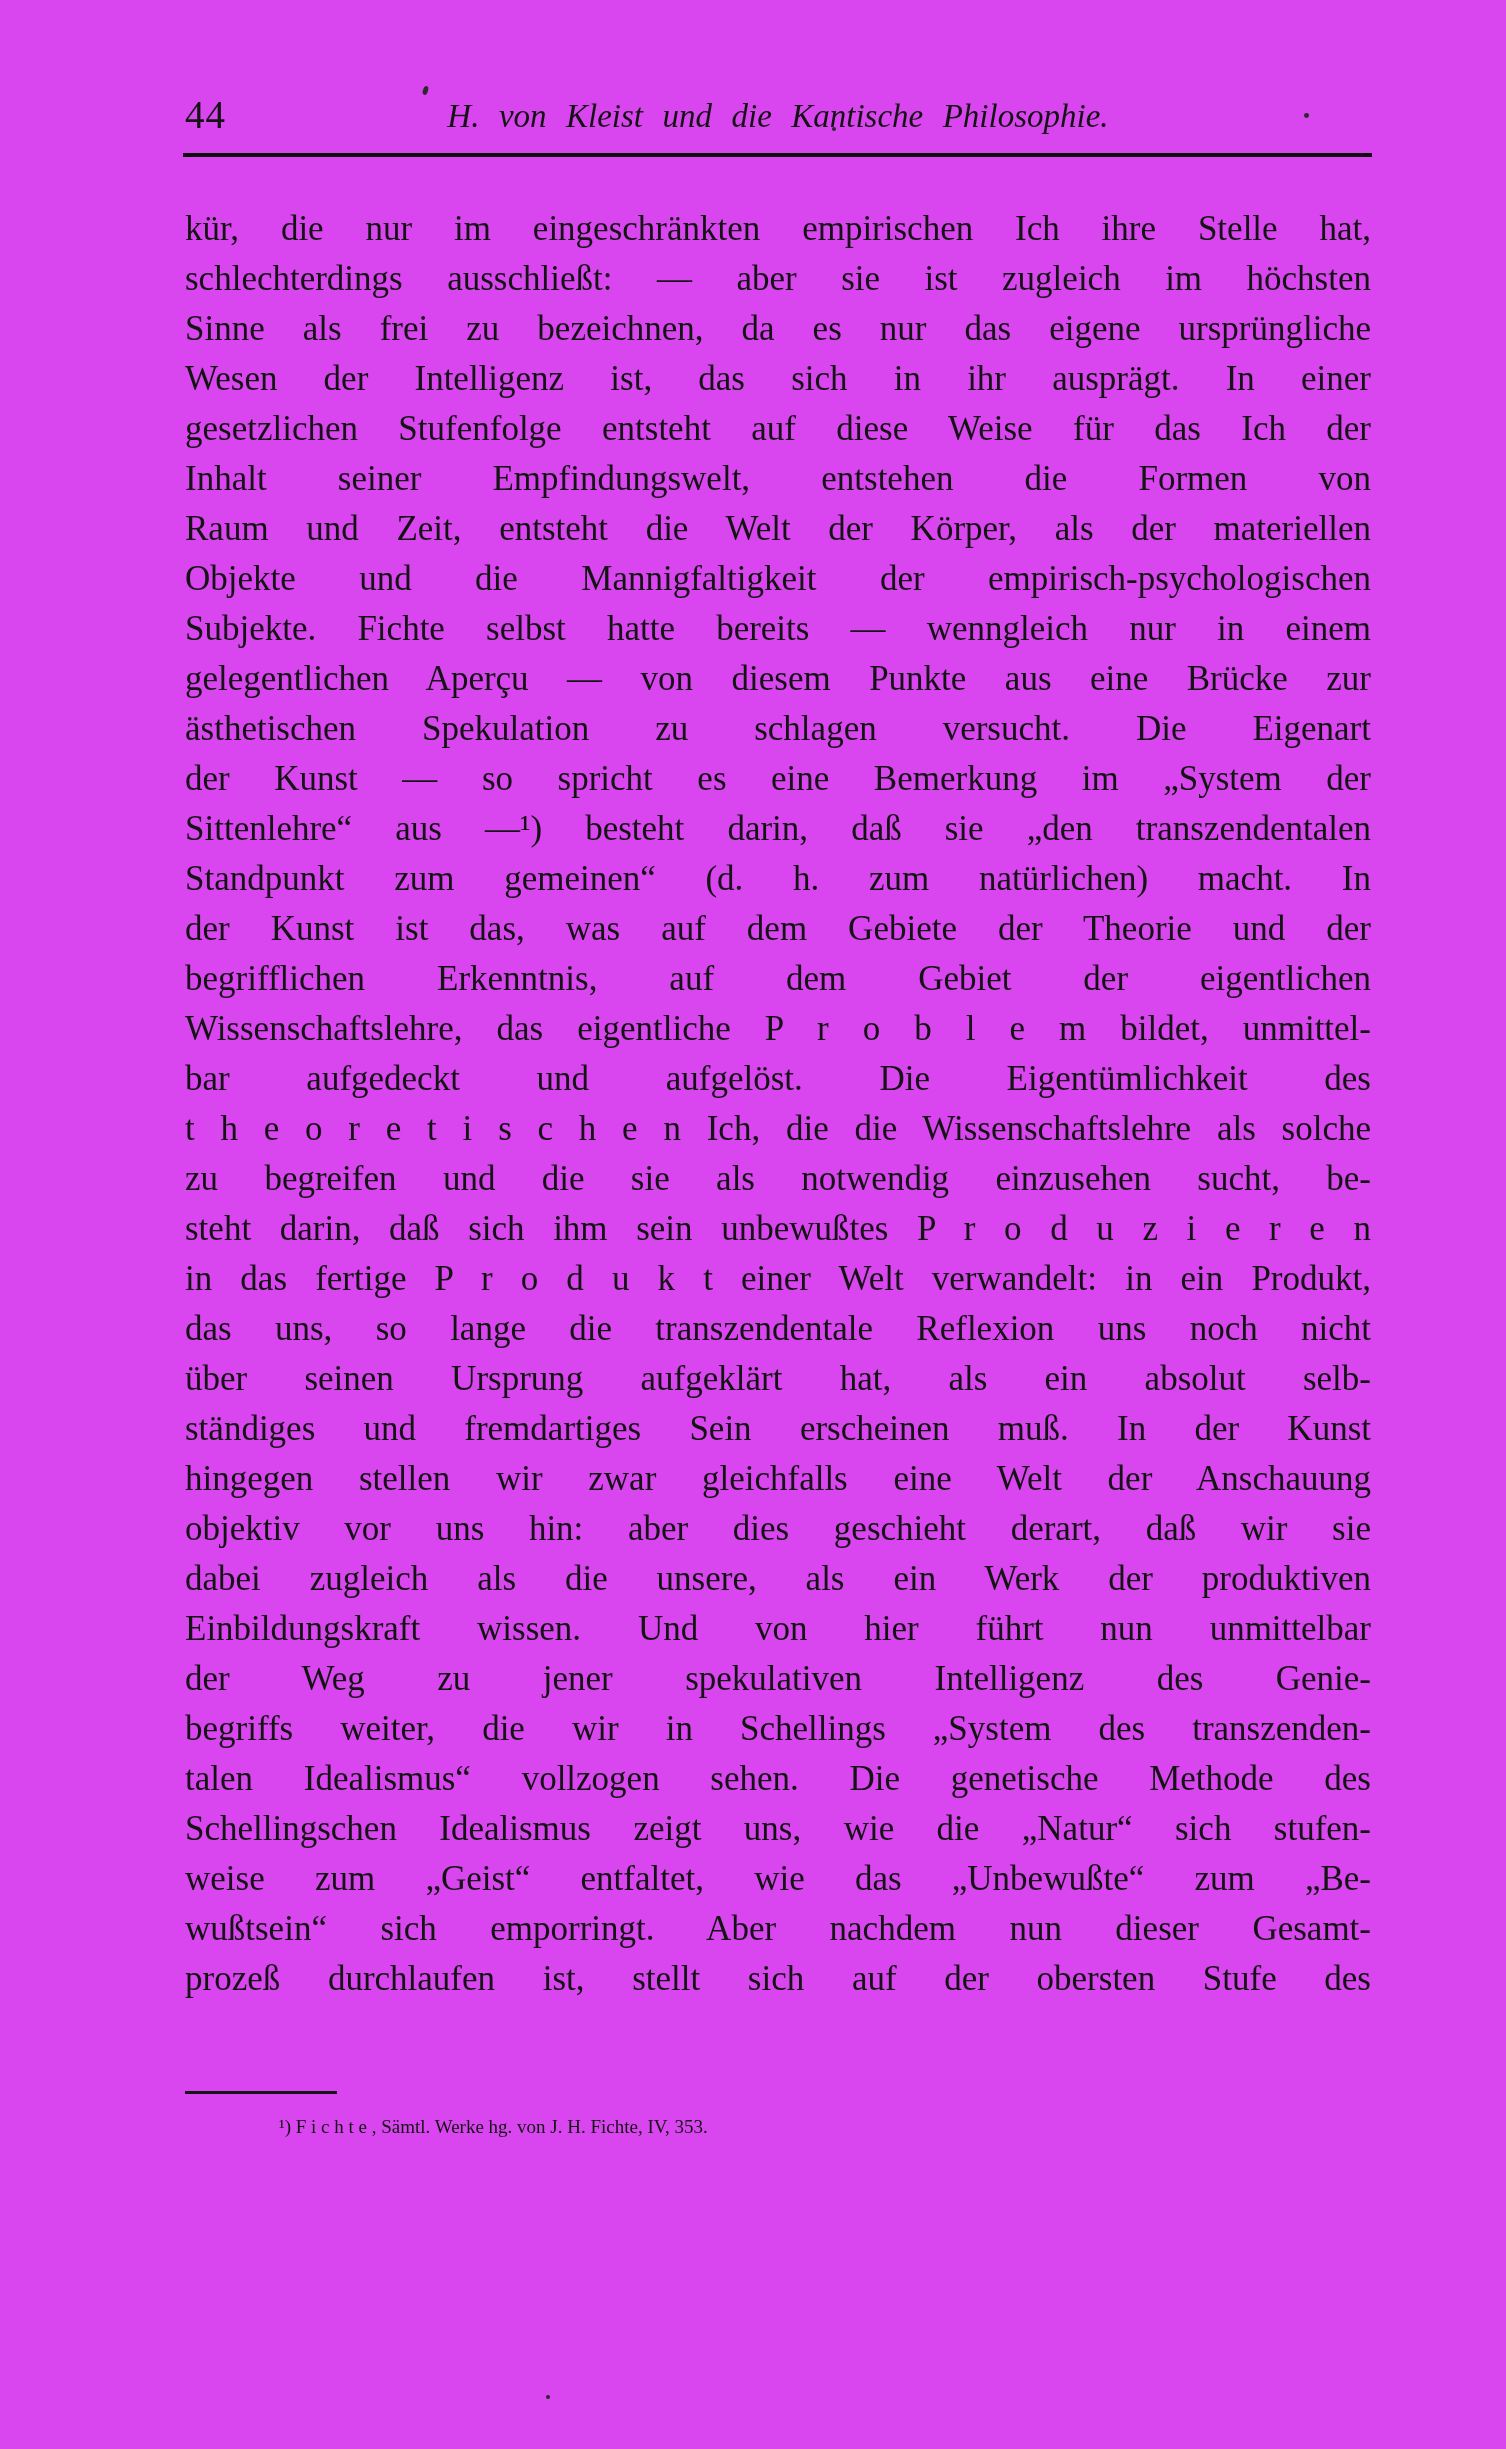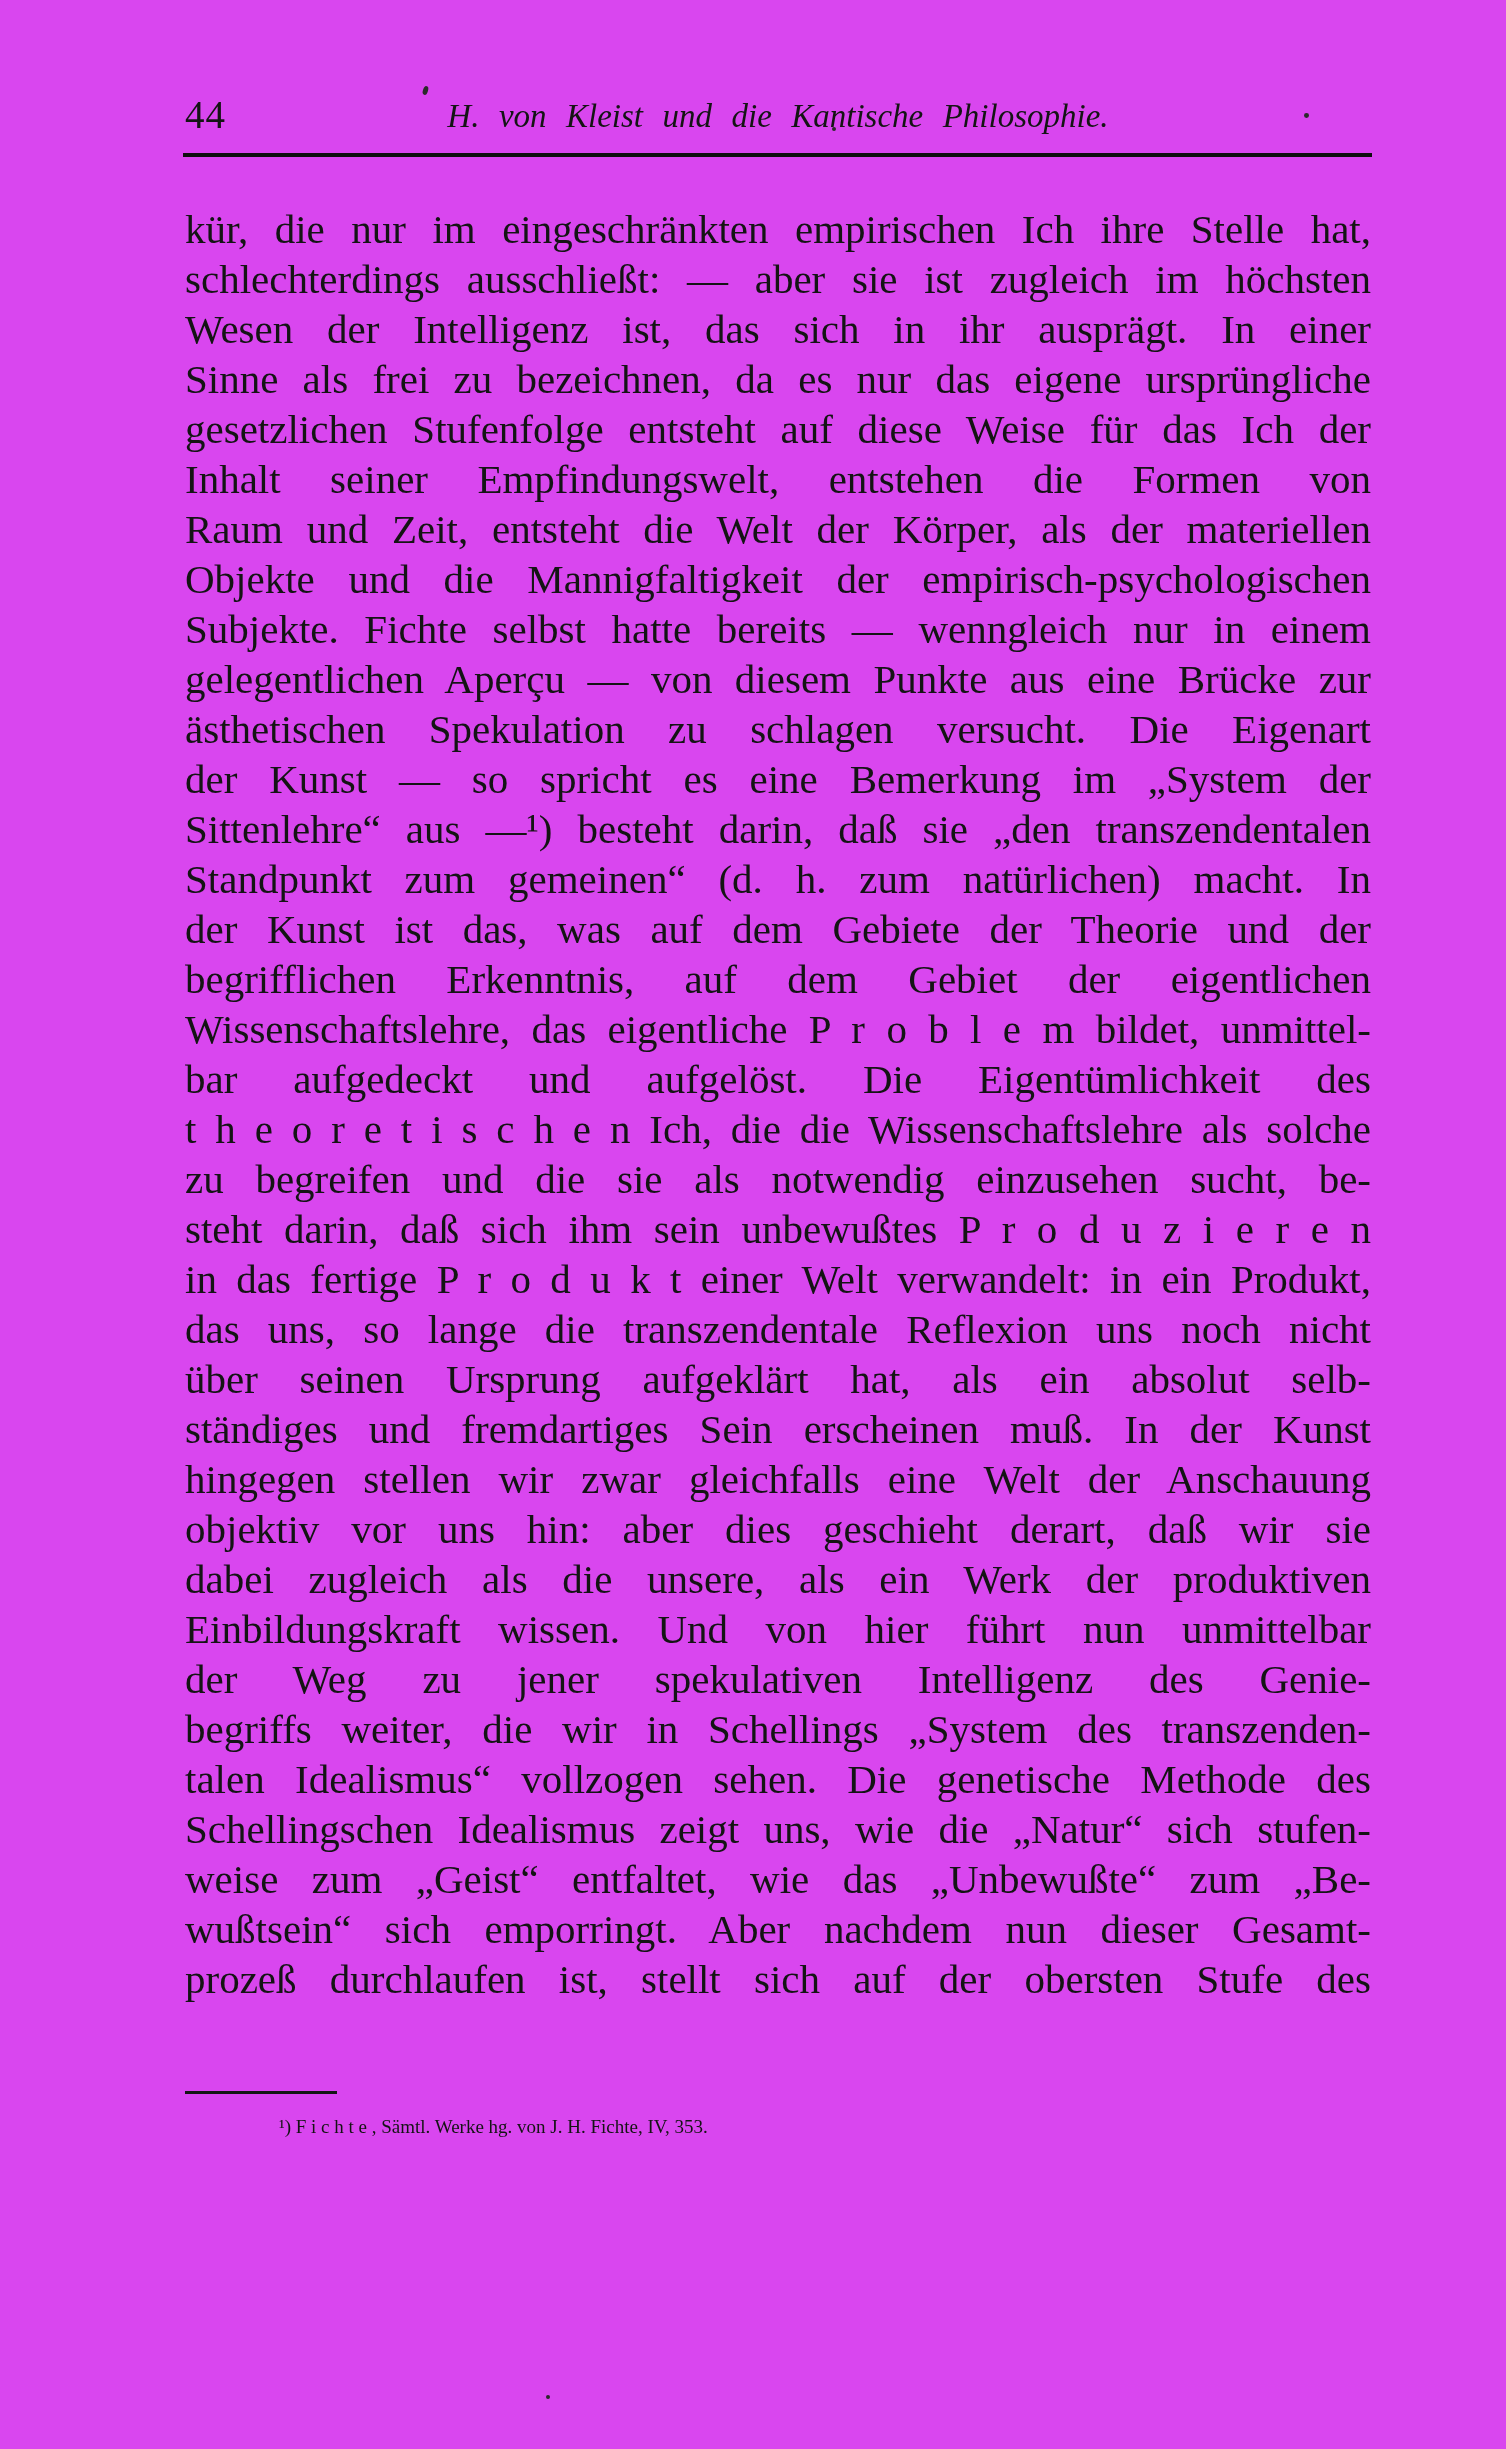--- a/index.html
+++ b/index.html
@@ -31,21 +31,21 @@
     font-style: italic;
   }
   .header-rule {
     position: absolute; left: 183px; top: 153px;
     width: 1189px; height: 3.9px;
     background: #0e0e0e;
   }
   .body-text {
     position: absolute; left: 185px; top: 204px;
     width: 1186px;
-    font-size: 41px;
+    font-size: 35px;
     line-height: 50px;
   }
   .line {
     text-align: justify;
     text-align-last: justify;
     white-space: normal;
     height: 50px; overflow: hidden;
   }
   .footnote-rule {
     position: absolute; left: 185px; top: 2091px;
@@ -72,22 +72,22 @@
   <header class="page-header">
     <span class="page-num">44</span>
     <span class="running-title">H. von Kleist und die Kantische Philosophie.</span>
   </header>
 
   <div class="header-rule"></div>
 
   <main class="body-text">
     <div class="line">kür, die nur im eingeschränkten empirischen Ich ihre Stelle hat,</div>
     <div class="line">schlechterdings ausschließt: — aber sie ist zugleich im höchsten</div>
+    <div class="line">Sinne als frei zu bezeichnen, da es nur das eigene ursprüngliche</div>
     <div class="line">Wesen der Intelligenz ist, das sich in ihr ausprägt.  In einer</div>
-    <div class="line">Sinne als frei zu bezeichnen, da es nur das eigene ursprüngliche</div>
     <div class="line">gesetzlichen Stufenfolge entsteht auf diese Weise für das Ich der</div>
     <div class="line">Inhalt seiner Empfindungswelt, entstehen die Formen von</div>
     <div class="line">Raum und Zeit, entsteht die Welt der Körper, als der materiellen</div>
     <div class="line">Objekte und die Mannigfaltigkeit der empirisch-psychologischen</div>
     <div class="line">Subjekte. Fichte selbst hatte bereits — wenngleich nur in einem</div>
     <div class="line">gelegentlichen Aperçu — von diesem Punkte aus eine Brücke zur</div>
     <div class="line">ästhetischen Spekulation zu schlagen versucht.  Die Eigenart</div>
     <div class="line">der Kunst — so spricht es eine Bemerkung im „System der</div>
     <div class="line">Sittenlehre“ aus —¹) besteht darin, daß sie „den transzendentalen</div>
     <div class="line">Standpunkt zum gemeinen“ (d. h. zum natürlichen) macht.  In</div>

